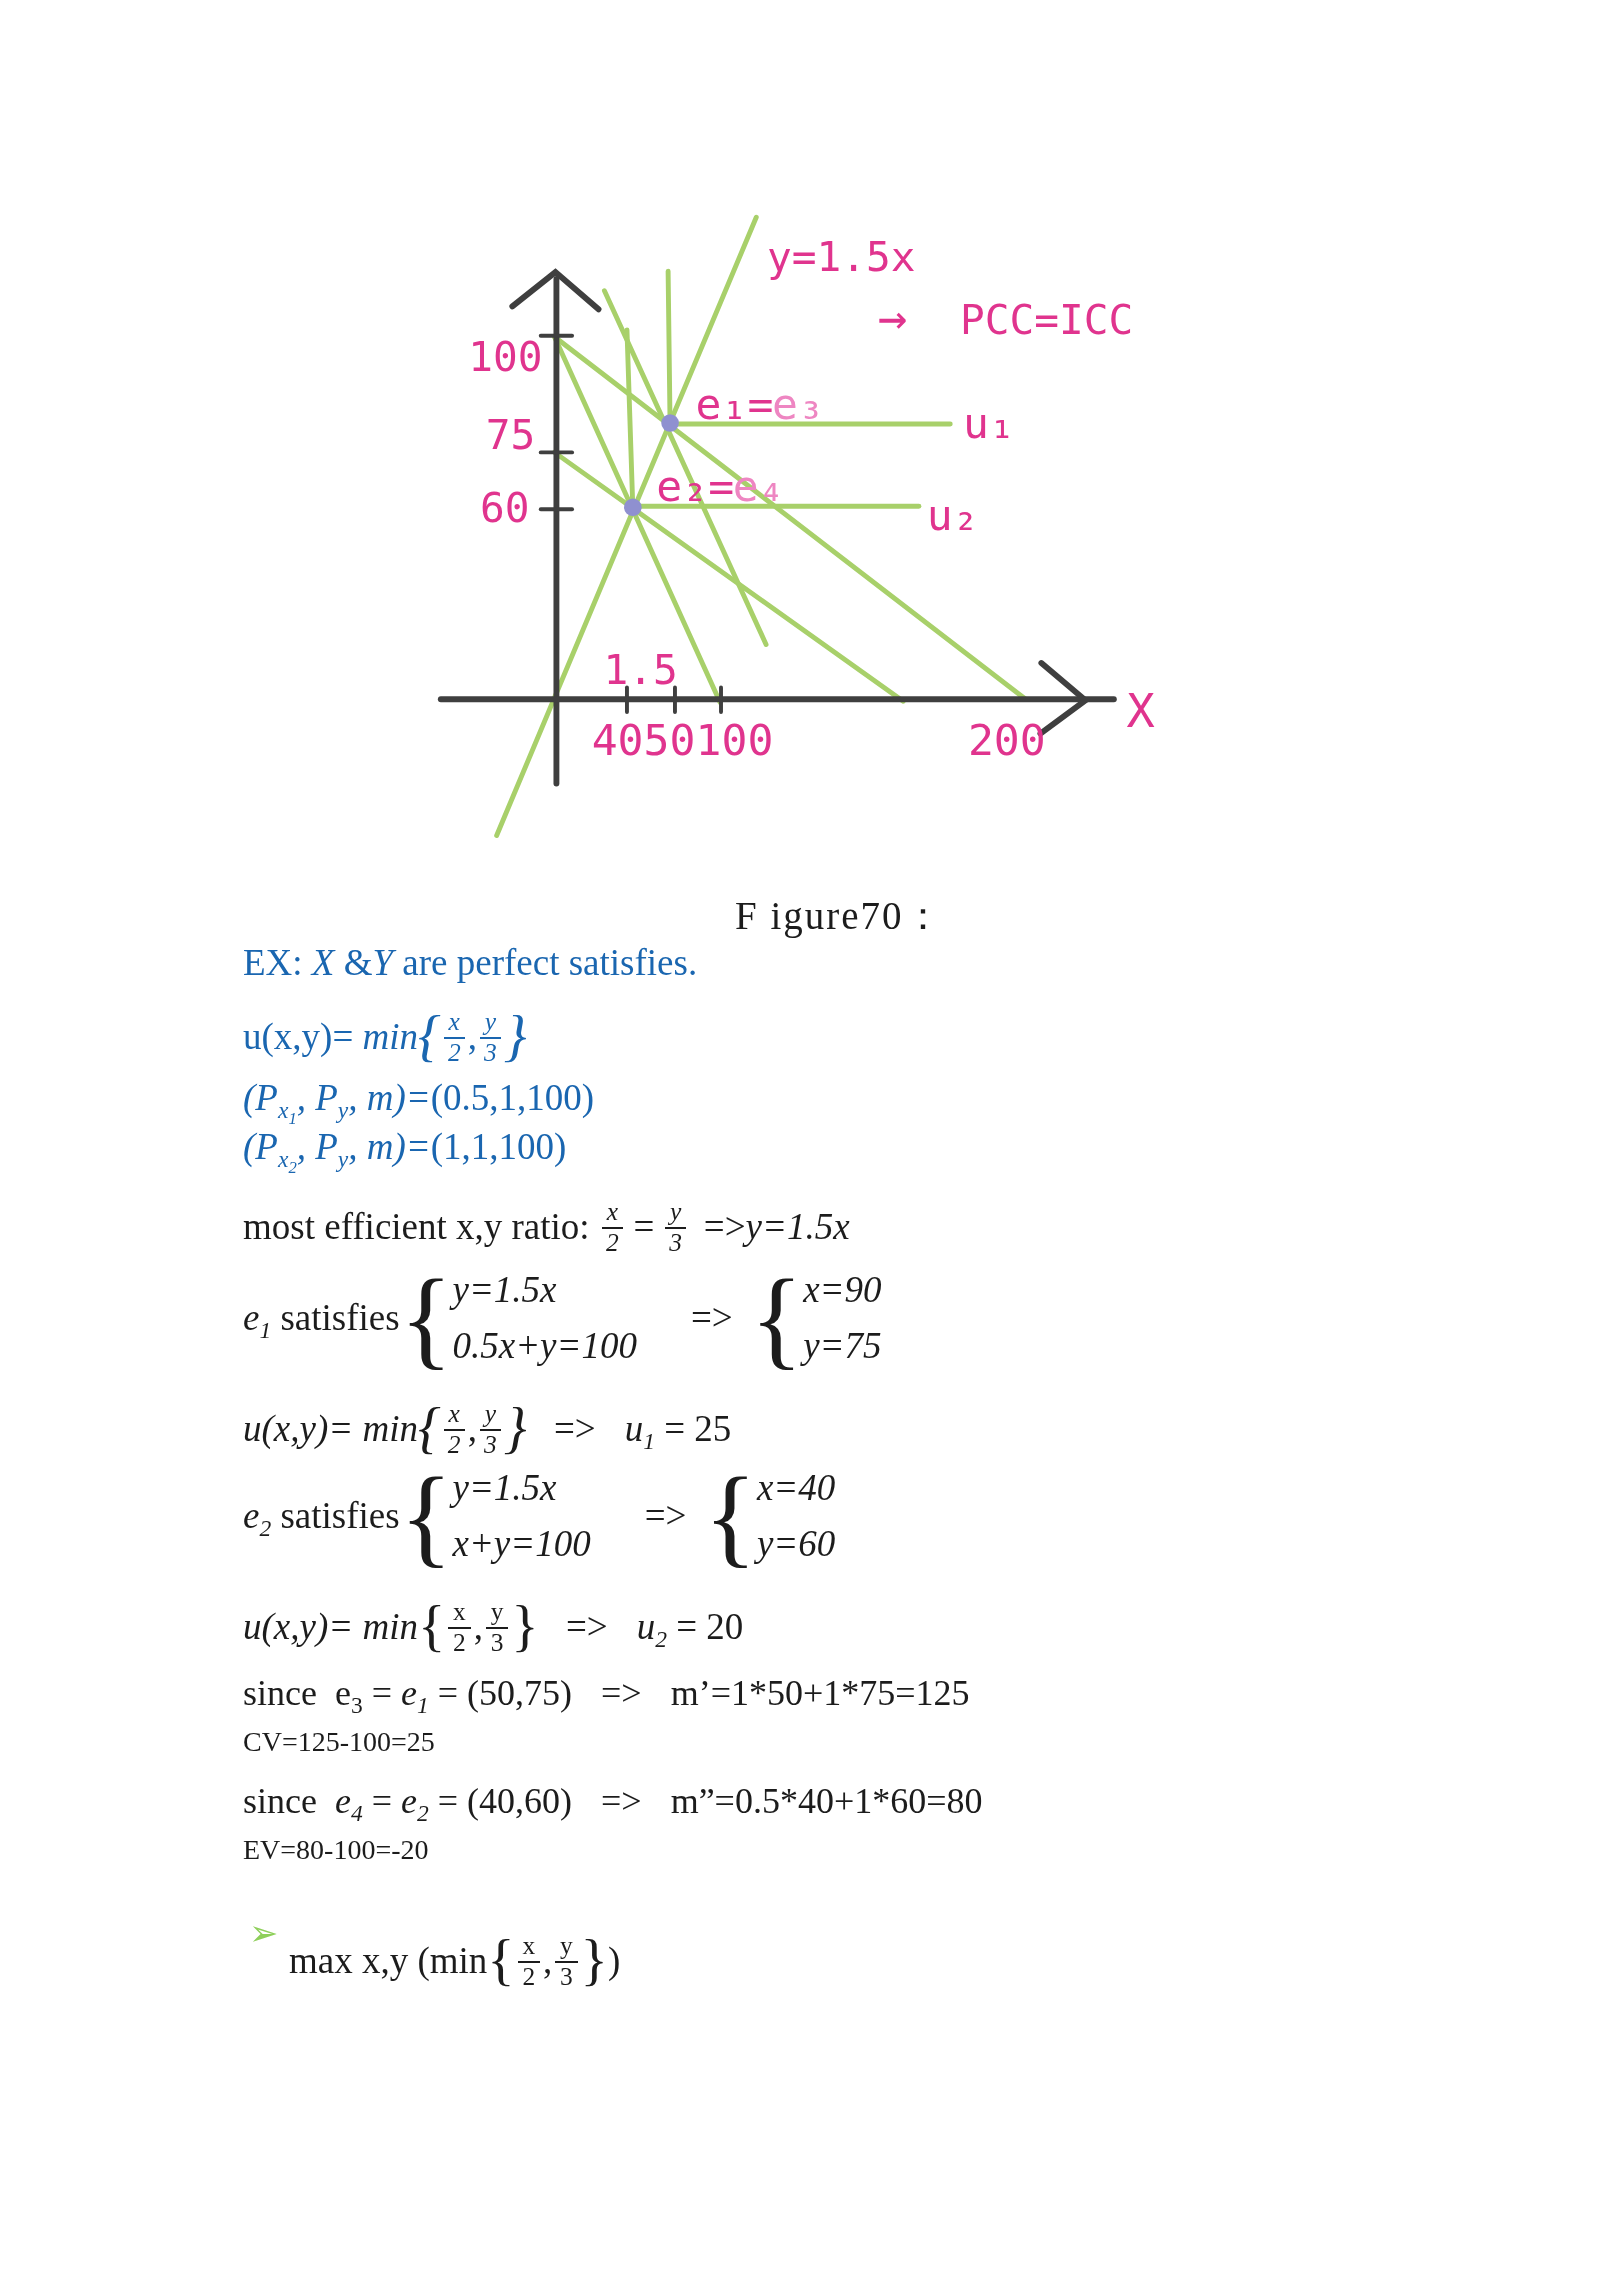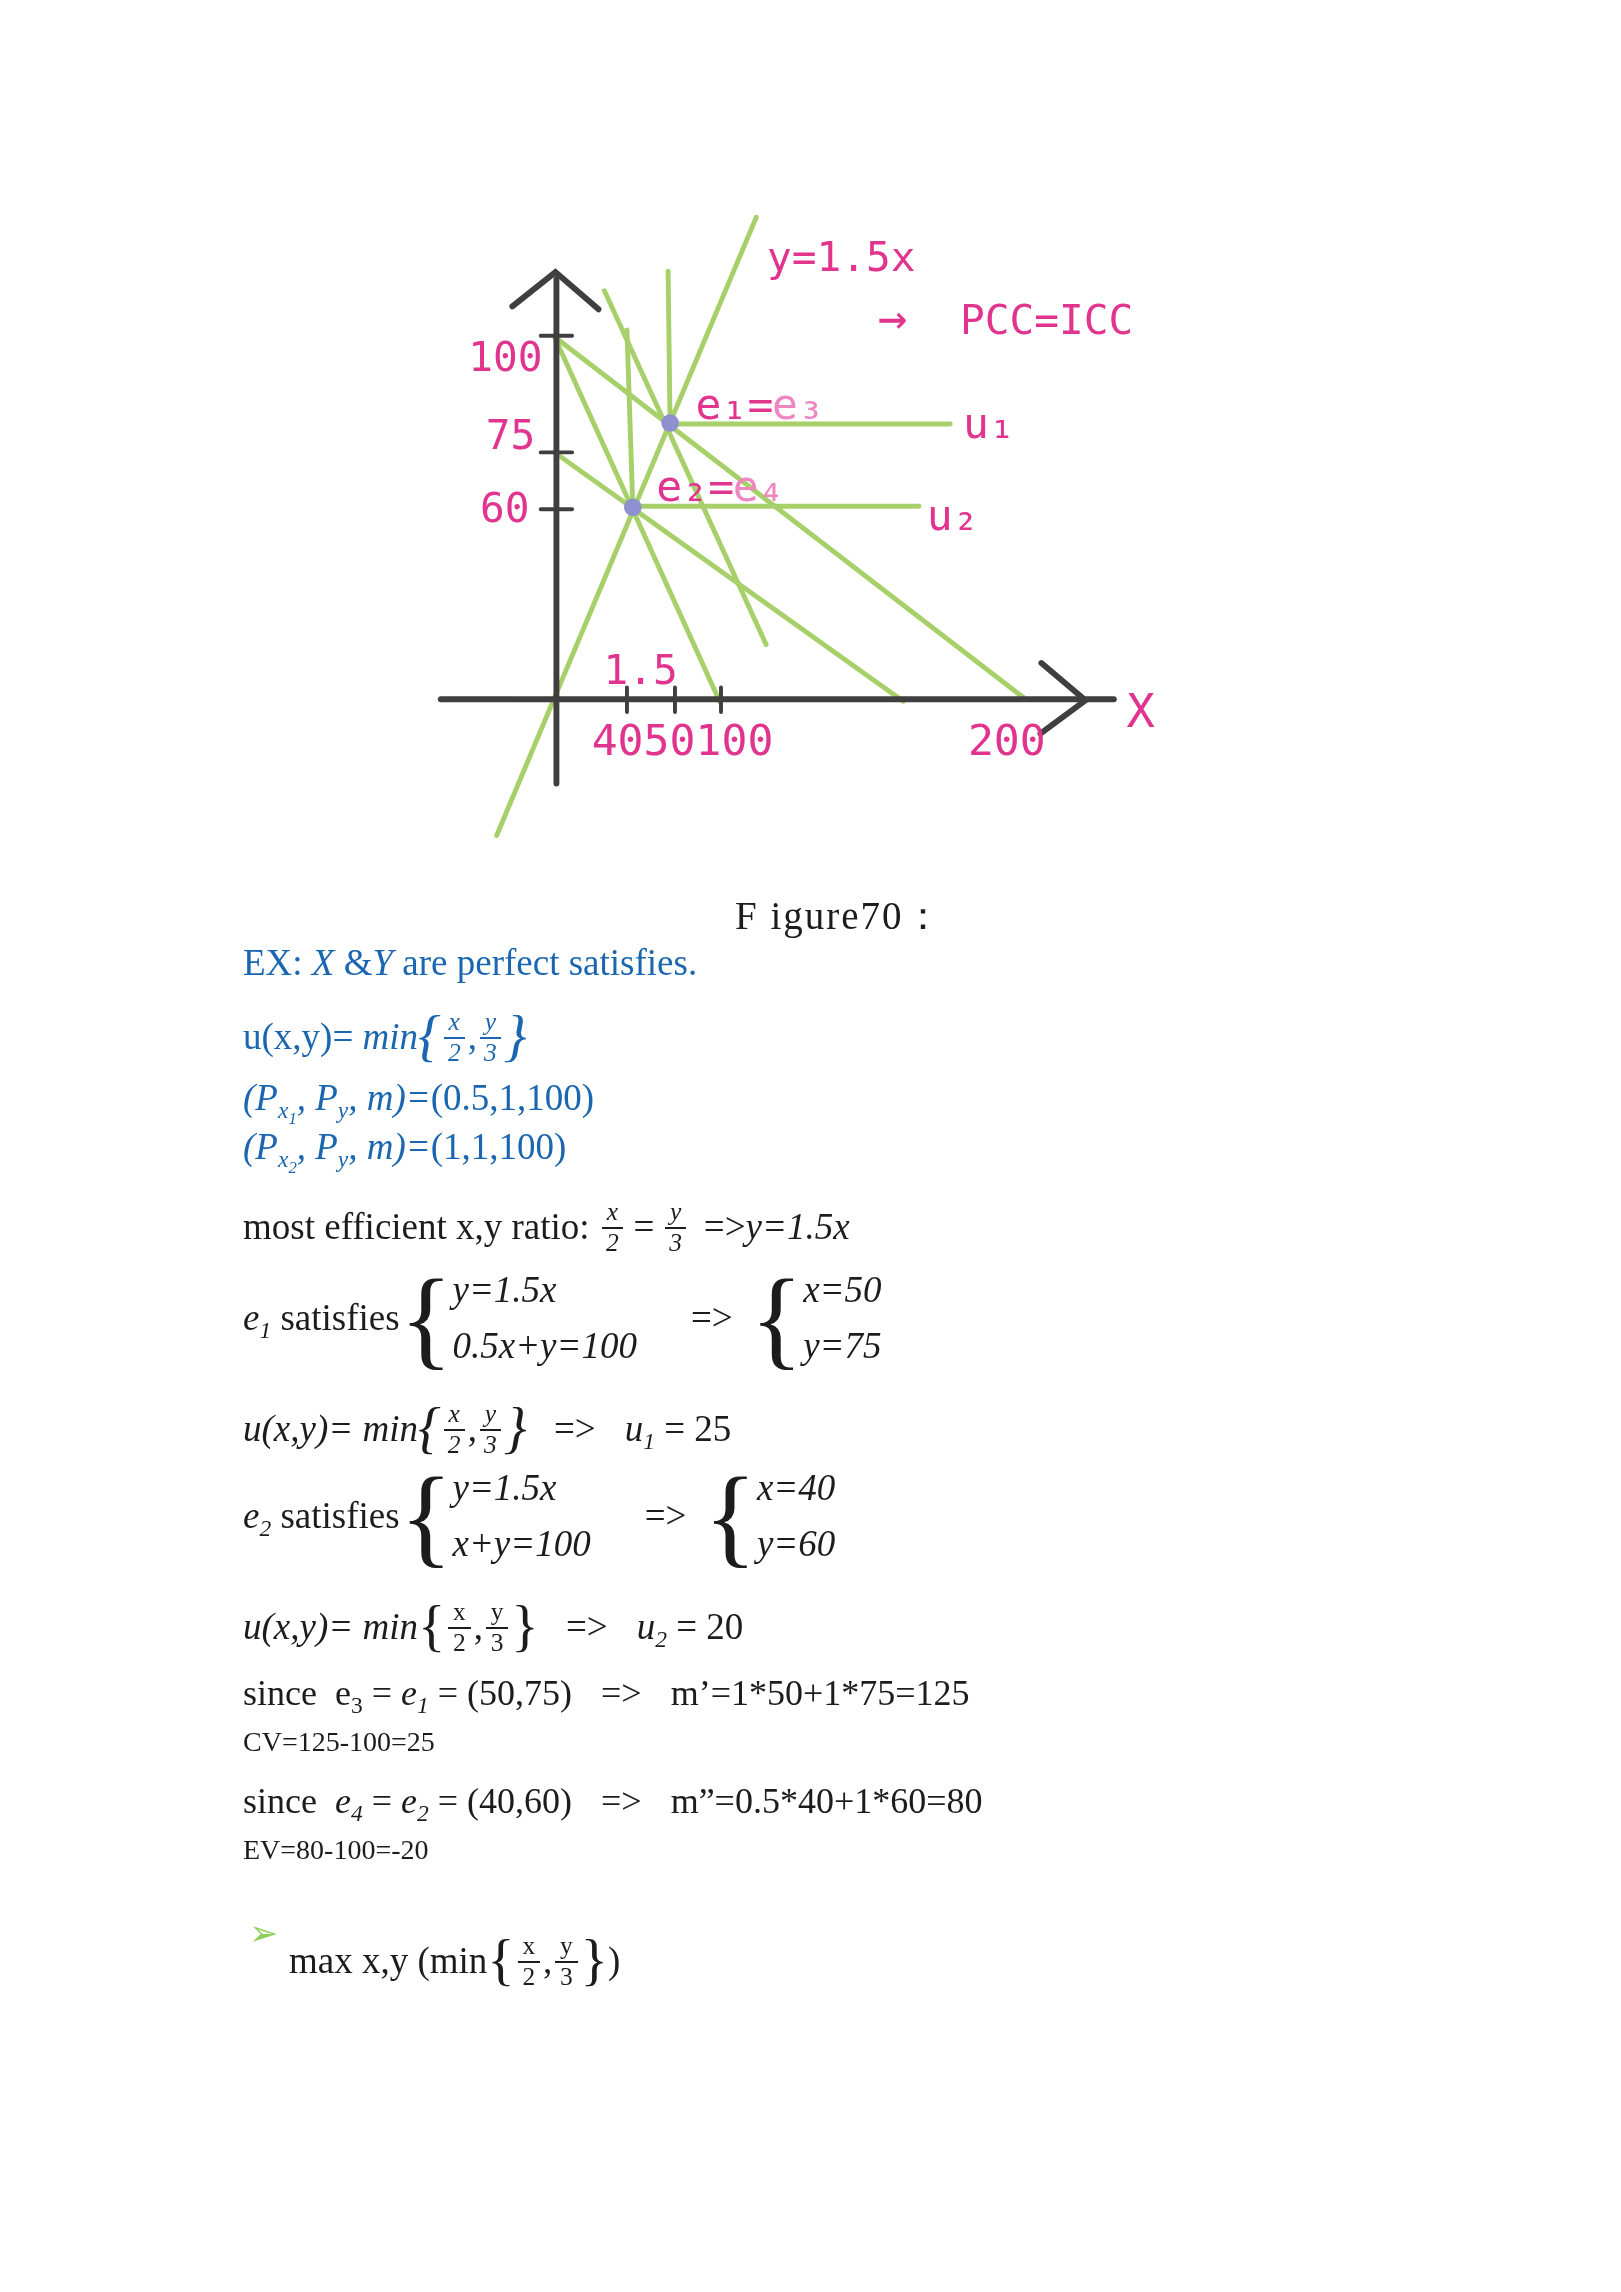--- a/index.html
+++ b/index.html
@@ -104,21 +104,21 @@
 
   <div class="line blue" style="top:1127px">
     <span class="it"><span>(P</span><sub><span>x</span><sub>2</sub></sub><span>, P</span><sub>y</sub><span>, m)=</span></span><span>(1,1,100)</span>
   </div>
 
   <div class="line" style="top:1198px">
     <span>most efficient x,y ratio: </span><span class="frac"><span class="num">x</span><span class="den">2</span></span><span style="margin:0 7.8px">=</span><span class="frac"><span class="num">y</span><span class="den">3</span></span><span class="gap15"></span><span>=&gt;</span><span class="it">y=1.5x</span>
   </div>
 
   <div class="line" style="top:1270px">
-    <span class="it"><span>e</span><sub>1</sub></span><span> satisfies</span><span class="brace">{</span><span class="col"><span>y=1.5x</span><span>0.5x+y=100</span></span><span class="gap55"></span><span>=&gt;</span><span class="gap18"></span><span class="brace">{</span><span class="col"><span>x=50</span><span>y=75</span></span>
+    <span class="it"><span>e</span><sub>1</sub></span><span> satisfies</span><span class="brace">{</span><span class="col"><span>y=1.5x</span><span>0.5x+y=100</span></span><span class="gap55"></span><span>=&gt;</span><span class="gap18"></span><span class="brace">{</span><span class="col"><span>x=90</span><span>y=75</span></span>
   </div>
 
   <div class="line" style="top:1400px">
     <span class="it">u(x,y)= min</span><span class="mbrace it">{</span><span class="frac"><span class="num">x</span><span class="den">2</span></span><span>,</span><span class="frac"><span class="num">y</span><span class="den">3</span></span><span class="mbrace it">}</span><span class="gap28"></span><span>=&gt;</span><span class="gap30"></span><span class="it"><span>u</span><sub>1</sub></span><span> = 25</span>
   </div>
 
   <div class="line" style="top:1468px">
     <span class="it"><span>e</span><sub>2</sub></span><span> satisfies</span><span class="brace">{</span><span class="col"><span>y=1.5x</span><span>x+y=100</span></span><span class="gap55"></span><span>=&gt;</span><span class="gap18"></span><span class="brace">{</span><span class="col"><span>x=40</span><span>y=60</span></span>
   </div>
 

